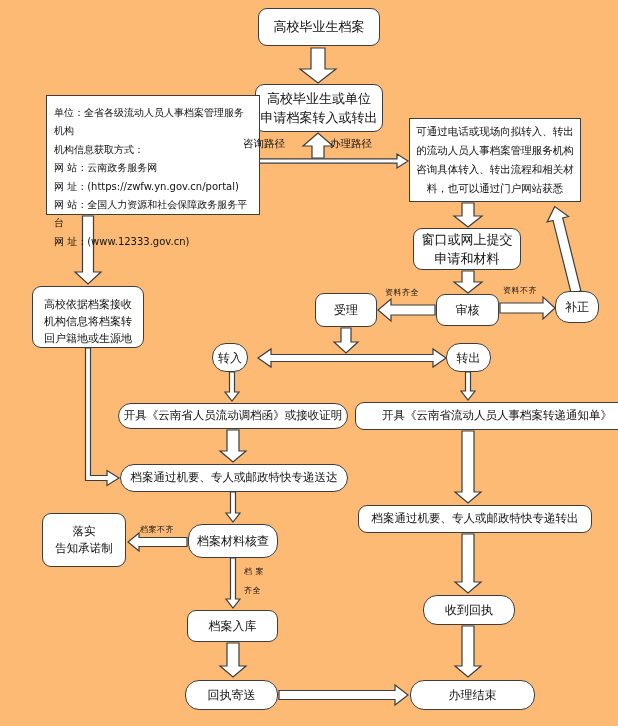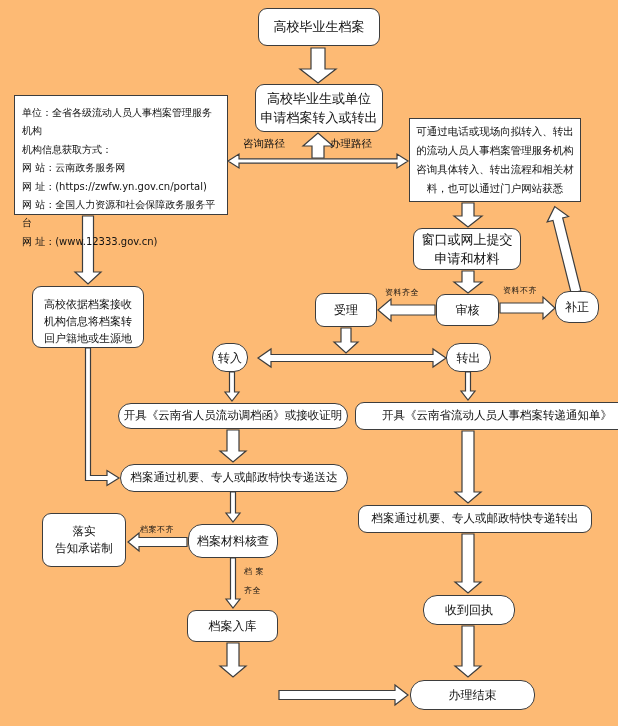--- a/index.html
+++ b/index.html
@@ -15,20 +15,21 @@
     text-align:center; white-space:pre-line; font-size:13px; line-height:1.5; color:#111;
   }
   .r8 { border-radius:9px; }
   .r5 { border-radius:14px; }
   .sharp { border-radius:0; }
   .small-node { font-size:12px; }
   .wide-node { font-size:11.5px; }
   .info-left {
     display:block; text-align:left; padding:8px 6px 4px 7px; font-size:10px; line-height:18.4px;
     white-space:normal;
+    margin-left:32px;
   }
   .info-left span { display:block; }
   .info-right { font-size:10.5px; line-height:19px; padding:16px 3px; }
   .school-node { font-size:11px; line-height:1.55; align-items:flex-start; padding-top:9px; }
   .lbl { position:absolute; font-size:10.5px; color:#111; white-space:nowrap; }
   .lbl-sm { position:absolute; font-size:8px; color:#111; white-space:nowrap; letter-spacing:0.5px; }
 </style>
 </head>
 <body>
 
@@ -139,16 +140,17 @@
   <div class="box r5 small-node" style="left:188px; top:524px; width:90px; height:34px;">档案材料核查</div>
 
   <span class="lbl-sm" style="left:140px; top:524px;">档案不齐</span>
   <span class="lbl-sm" style="left:244px; top:566px;">档 案</span>
   <span class="lbl-sm" style="left:244px; top:585px;">齐全</span>
 
   <div class="box r8 small-node" style="left:187px; top:610px; width:91px; height:32px;">档案入库</div>
 
   <div class="box r5 small-node" style="left:423px; top:595px; width:92px; height:30px;">收到回执</div>
 
+  <div class="box r5 small-node" style="left:185px; top:680px; width:93px; height:30px;">回执寄送</div>
 
   <div class="box r5 small-node" style="left:410px; top:680px; width:125px; height:30px;">办理结束</div>
 
 </div>
 
 </body></html>

